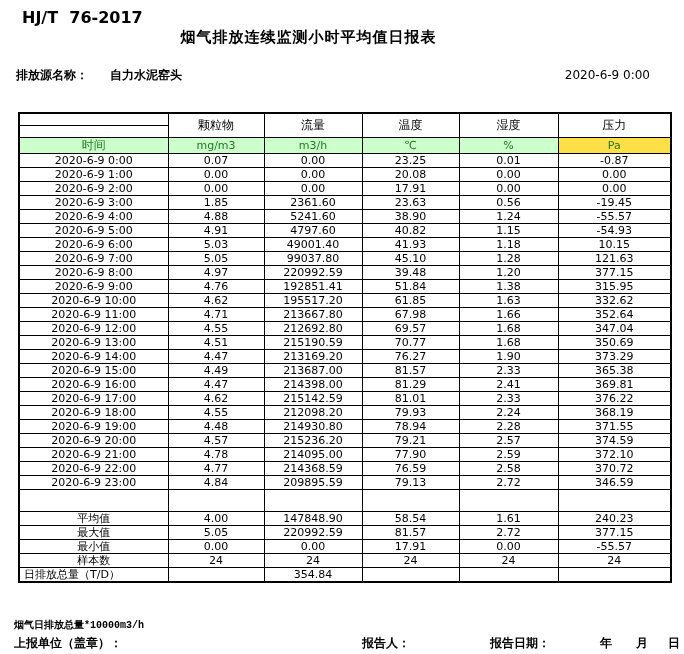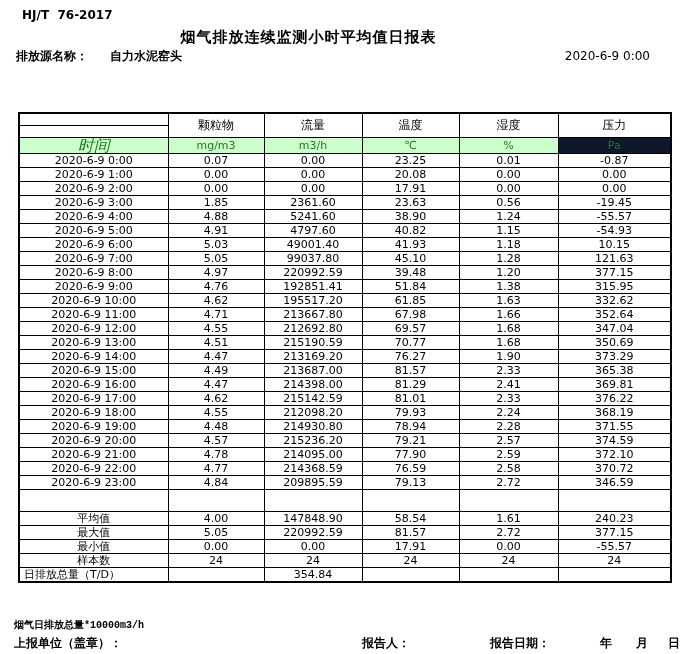--- a/index.html
+++ b/index.html
@@ -5,30 +5,30 @@
   html, body {
     margin: 0; padding: 0;
     background: #ffffff;
     width: 684px; height: 654px;
     overflow: hidden;
     font-family: "DejaVu Sans", "Liberation Sans", sans-serif;
     color: #000000;
   }
   .doc-code {
     position: absolute; left: 22px; top: 8px;
-    font-size: 12px; font-weight: bold;
+    font-size: 16px; font-weight: bold;
     white-space: pre;
   }
   .title {
     position: absolute; left: 0; top: 28px; width: 617px;
     text-align: center; font-size: 15px; font-weight: bold;
     letter-spacing: 1px;
   }
   .meta-row {
-    position: absolute; left: 16px; top: 48px; width: 634px;
+    position: absolute; left: 16px; top: 67px; width: 634px;
     font-size: 12px;
     display: flex; justify-content: space-between; align-items: baseline; text-align: center;
   }
   .meta-left { font-weight: bold; }
   .meta-left .src-name { margin-left: 22px; }
   .meta-date { font-weight: normal; font-size: 12px; }
 
   table.report {
     position: absolute; left: 18px; top: 112px;
     width: 652px;
@@ -45,21 +45,21 @@
     height: 13px;
     line-height: 13px;
     overflow: hidden;
     white-space: nowrap;
   }
   tr.hdr-sub td { height: 11px; }
   table.report th.param { font-size: 12px; margin-left: 27px; }
   tr.unit-row td {
     height: 15px; line-height: 15px;
   }
-  tr.unit-row td.c-time { font-size: 16px; font-style: italic; }
+  tr.unit-row td.c-time { font-size: 12px; }
   tr.spacer-row td { height: 21px; }
   #summary-body tr:last-child td.c-label {
     text-align: left; padding-left: 4px;
   }
   .footer-note {
     position: absolute; left: 14px; top: 618px;
     font-size: 10px; font-weight: bold; font-family: Liberation Mono, monospace;
   }
   .sign-row {
     position: absolute; left: 0; top: 635px; width: 573px; height: 16px;
@@ -107,21 +107,21 @@
     </tr>
     <tr class="hdr-sub">
       <td class="c-time"></td>
     </tr>
     <tr class="unit-row">
       <td class="c-time" style="background: rgb(204, 255, 204); color: rgb(30, 122, 30);">时间</td>
       <td style="background: rgb(204, 255, 204); color: rgb(30, 122, 30);">mg/m3</td>
       <td style="background: rgb(204, 255, 204); color: rgb(30, 122, 30);">m3/h</td>
       <td style="background: rgb(204, 255, 204); color: rgb(30, 122, 30);">℃</td>
       <td style="background: rgb(204, 255, 204); color: rgb(30, 122, 30);">%</td>
-      <td style="background: #0f172a; color: rgb(30, 122, 30);">Pa</td>
+      <td style="background: #fde047; color: rgb(30, 122, 30);">Pa</td>
     </tr>
   </thead>
   <tbody id="data-body">
       <tr>
         <td class="c-time">2020-6-9 0:00</td>
         <td>0.07</td>
         <td>0.00</td>
         <td>23.25</td>
         <td>0.01</td>
         <td>-0.87</td>

